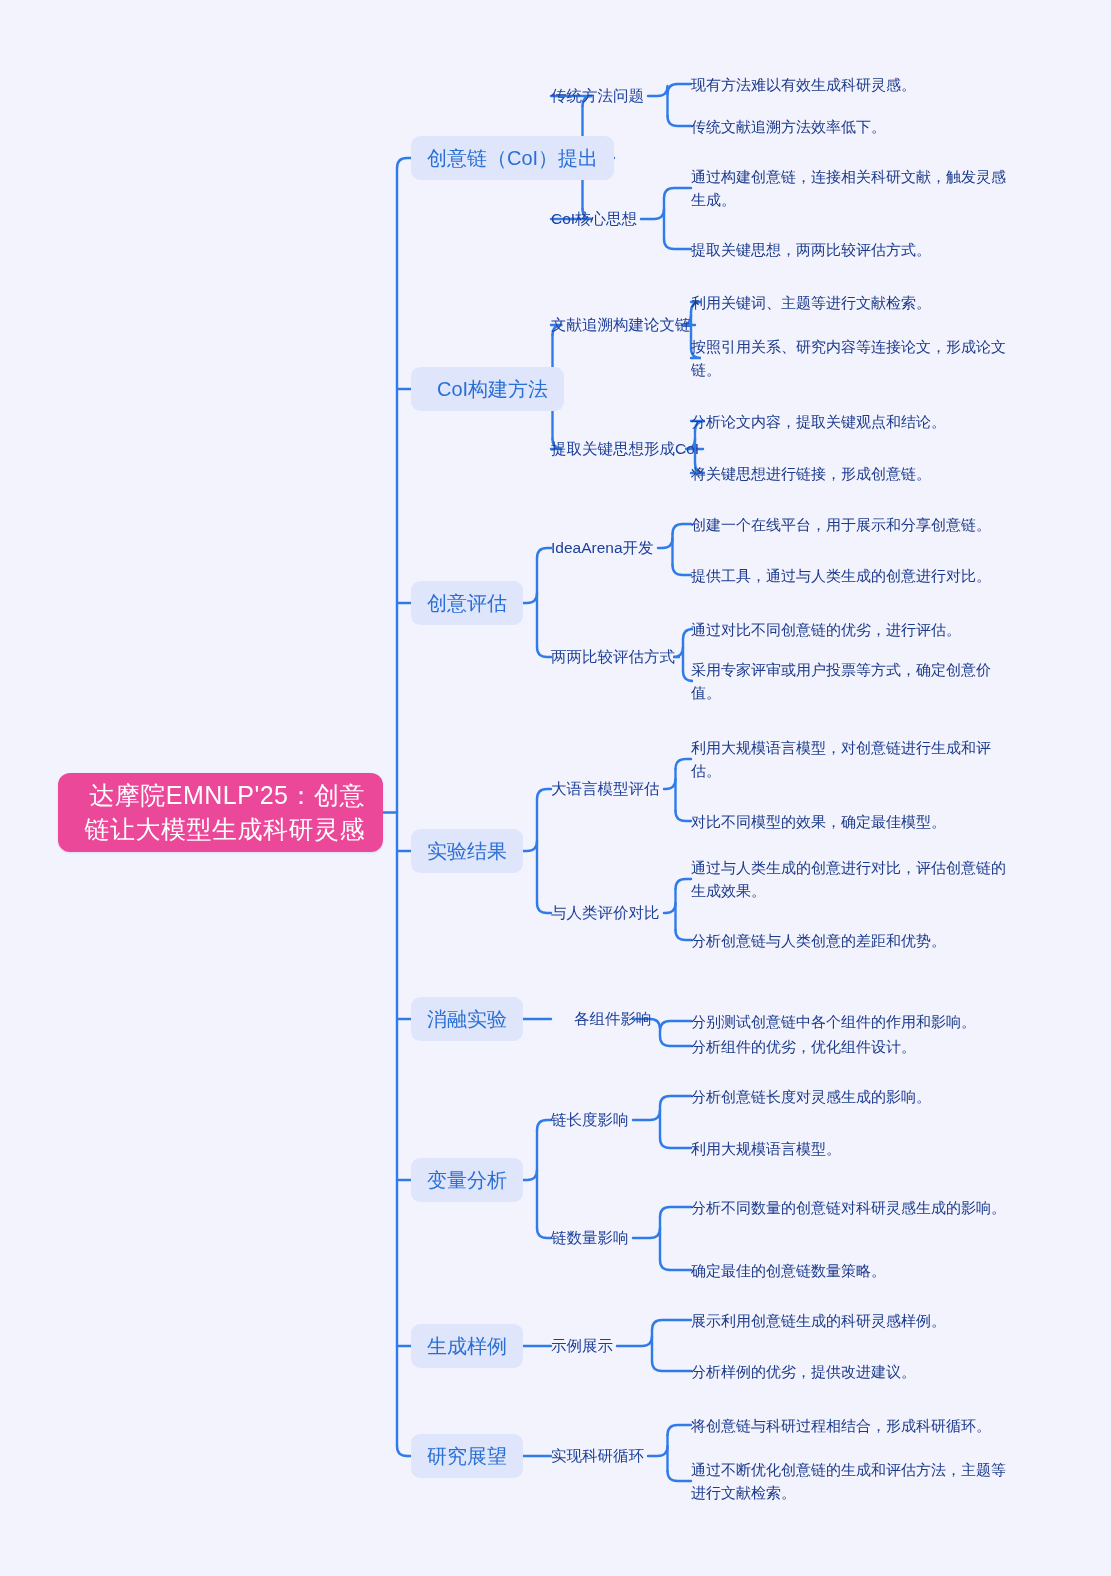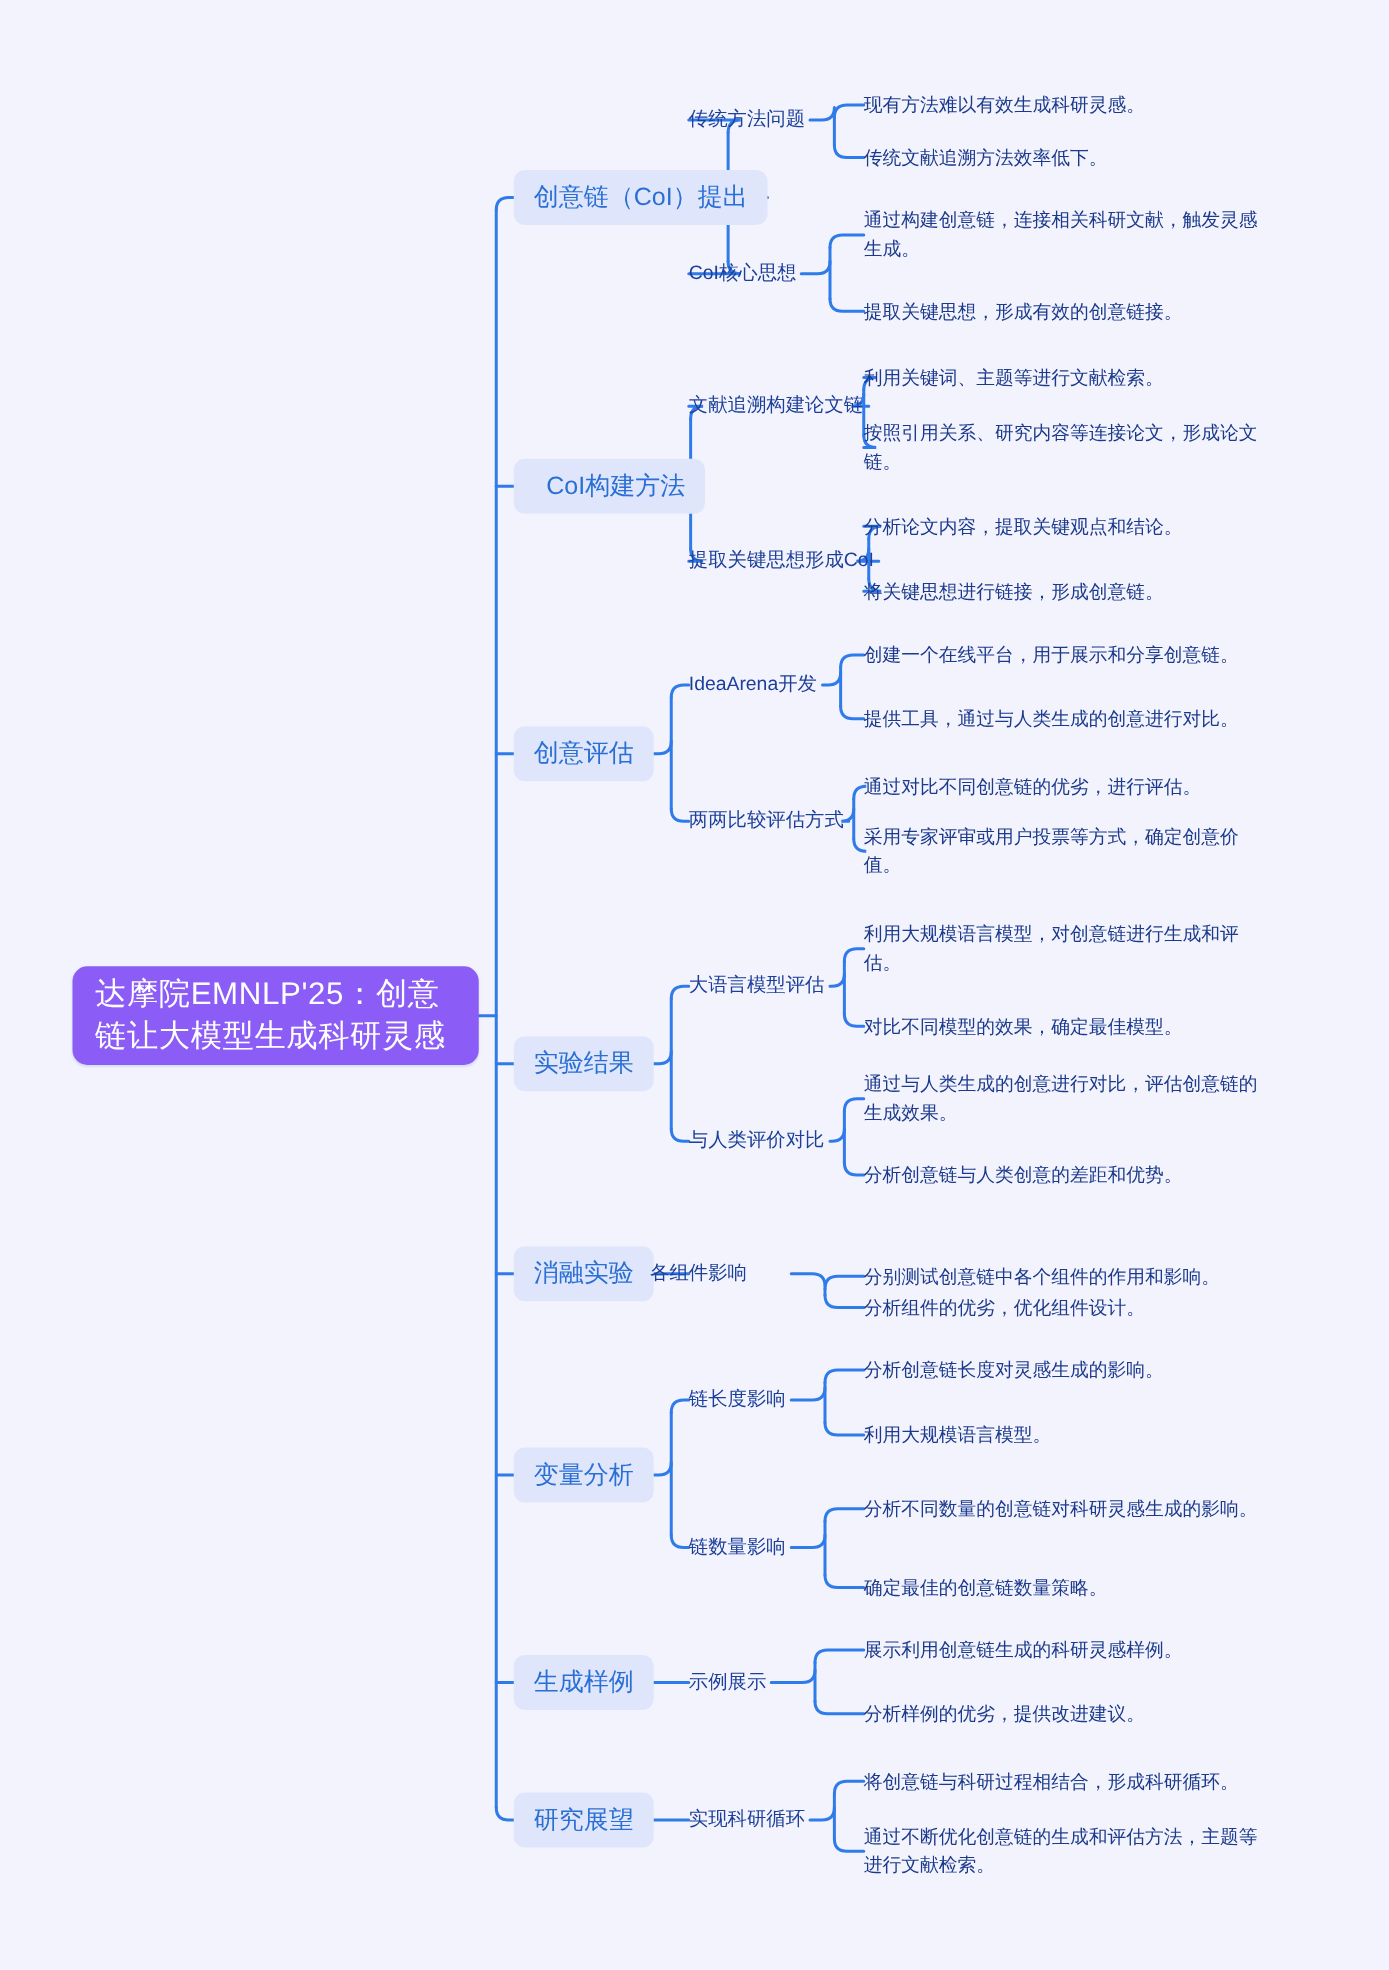--- a/index.html
+++ b/index.html
@@ -11,27 +11,27 @@
     overflow:hidden;
     position:relative;
   }
   #canvas{position:absolute;inset:0;width:1111px;height:1576px;}
   svg.links{position:absolute;left:0;top:0;width:1111px;height:1576px;pointer-events:none;}
   svg.links path{fill:none;stroke:#2f7bea;stroke-width:2.4;stroke-linecap:round;}
 
   .node{position:absolute;box-sizing:border-box;}
 
   .root{
-    background:#8b5cf6;
+    background:#ec4899;
     color:#ffffff;
     border-radius:12px;
     font-size:25px;
     line-height:1.34;
     padding:14px 18px;
-    text-align:left;
+    text-align:right;
     letter-spacing:.5px;
     display:flex;align-items:center;justify-content:center;
     box-shadow:0 1px 2px rgba(40,90,180,.15);
   }
 
   .lvl1{
     background:#dfe6fb;
     color:#2a6fd4;
     border-radius:9px;
     font-size:20px;
@@ -156,21 +156,21 @@
         <span>现有方法难以有效生成科研灵感。</span>
       </div>
       <div class="node leaf" style="left: 691px; max-width: 318px; top: 114.5px;">
         <span>传统文献追溯方法效率低下。</span>
       </div>
       <div class="node lvl2" style="left: 551px; top: 208.5px;">CoI核心思想</div>
       <div class="node leaf" style="left: 691px; max-width: 318px; top: 164.5px;">
         <span>通过构建创意链，连接相关科研文献，触发灵感生成。</span>
       </div>
       <div class="node leaf" style="left: 691px; max-width: 318px; top: 237.5px;">
-        <span>提取关键思想，形成有效的创意链接。</span>
+        <span>提取关键思想，两两比较评估方式。</span>
       </div>
       <div class="node lvl1" style="left: 411px; top: 367px; padding-left: 26px;">CoI构建方法</div>
       <div class="node lvl2" style="left: 551px; top: 314.5px;">文献追溯构建论文链</div>
       <div class="node leaf" style="left: 691px; max-width: 318px; top: 290.5px;">
         <span>利用关键词、主题等进行文献检索。</span>
       </div>
       <div class="node leaf" style="left: 691px; max-width: 318px; top: 334.5px;">
         <span>按照引用关系、研究内容等连接论文，形成论文链。</span>
       </div>
       <div class="node lvl2" style="left: 551px; top: 438.5px;">提取关键思想形成CoI</div>
@@ -204,21 +204,21 @@
         <span>对比不同模型的效果，确定最佳模型。</span>
       </div>
       <div class="node lvl2" style="left: 551px; top: 902.5px;">与人类评价对比</div>
       <div class="node leaf" style="left: 691px; max-width: 318px; top: 855.5px;">
         <span>通过与人类生成的创意进行对比，评估创意链的生成效果。</span>
       </div>
       <div class="node leaf" style="left: 691px; max-width: 318px; top: 928.5px;">
         <span>分析创意链与人类创意的差距和优势。</span>
       </div>
       <div class="node lvl1" style="left: 411px; top: 997px;">消融实验</div>
-      <div class="node lvl2" style="left: 520px; top: 1008.5px;">各组件影响</div>
+      <div class="node lvl2" style="left: 574px; top: 1008.5px;">各组件影响</div>
       <div class="node leaf" style="left: 691px; max-width: 318px; top: 1009.5px;">
         <span>分别测试创意链中各个组件的作用和影响。</span>
       </div>
       <div class="node leaf" style="left: 691px; max-width: 318px; top: 1034.5px;">
         <span>分析组件的优劣，优化组件设计。</span>
       </div>
       <div class="node lvl1" style="left: 411px; top: 1158px;">变量分析</div>
       <div class="node lvl2" style="left: 551px; top: 1109.5px;">链长度影响</div>
       <div class="node leaf" style="left: 691px; max-width: 318px; top: 1084.5px;">
         <span>分析创意链长度对灵感生成的影响。</span>

